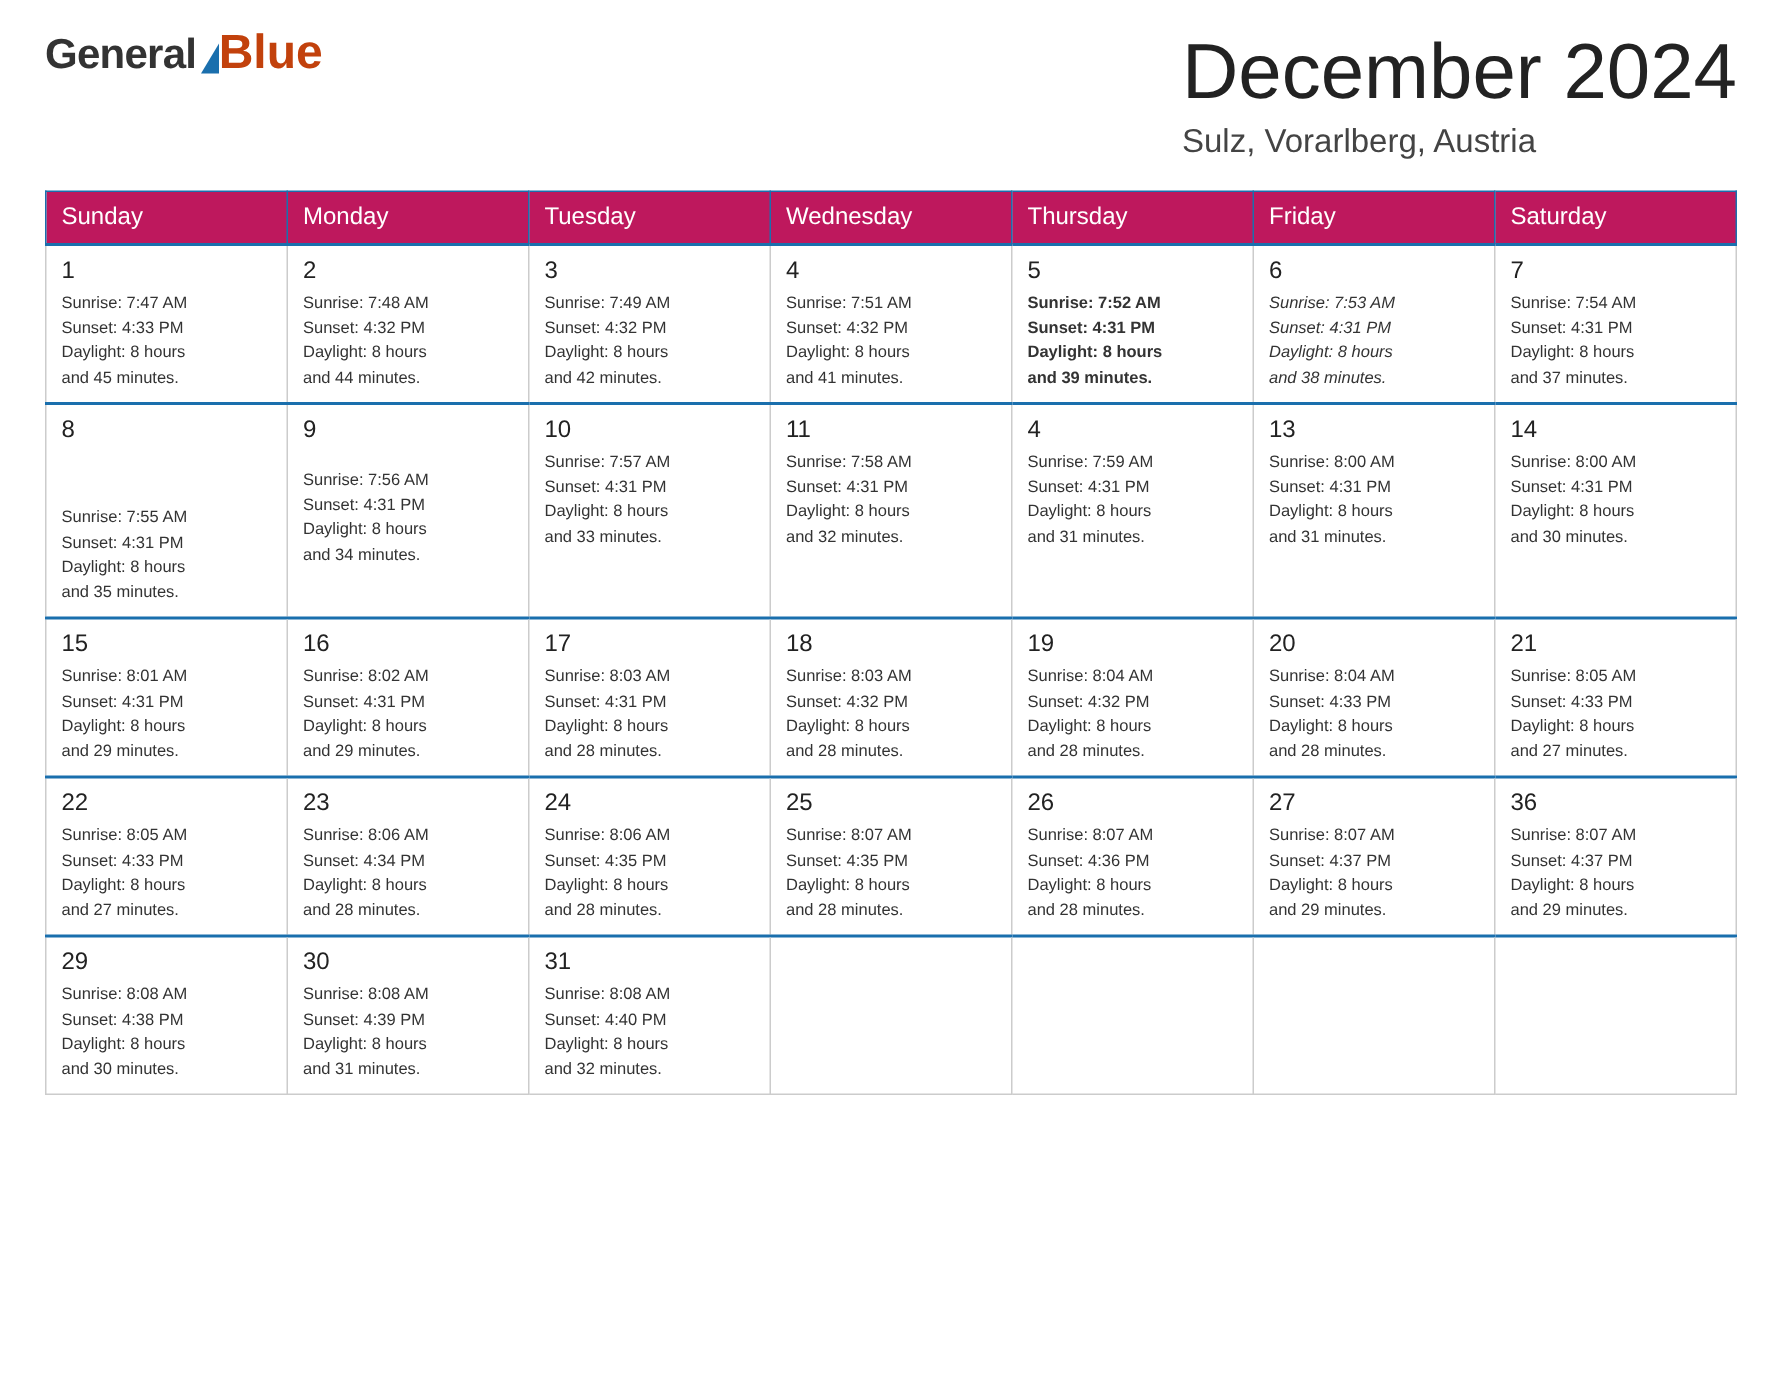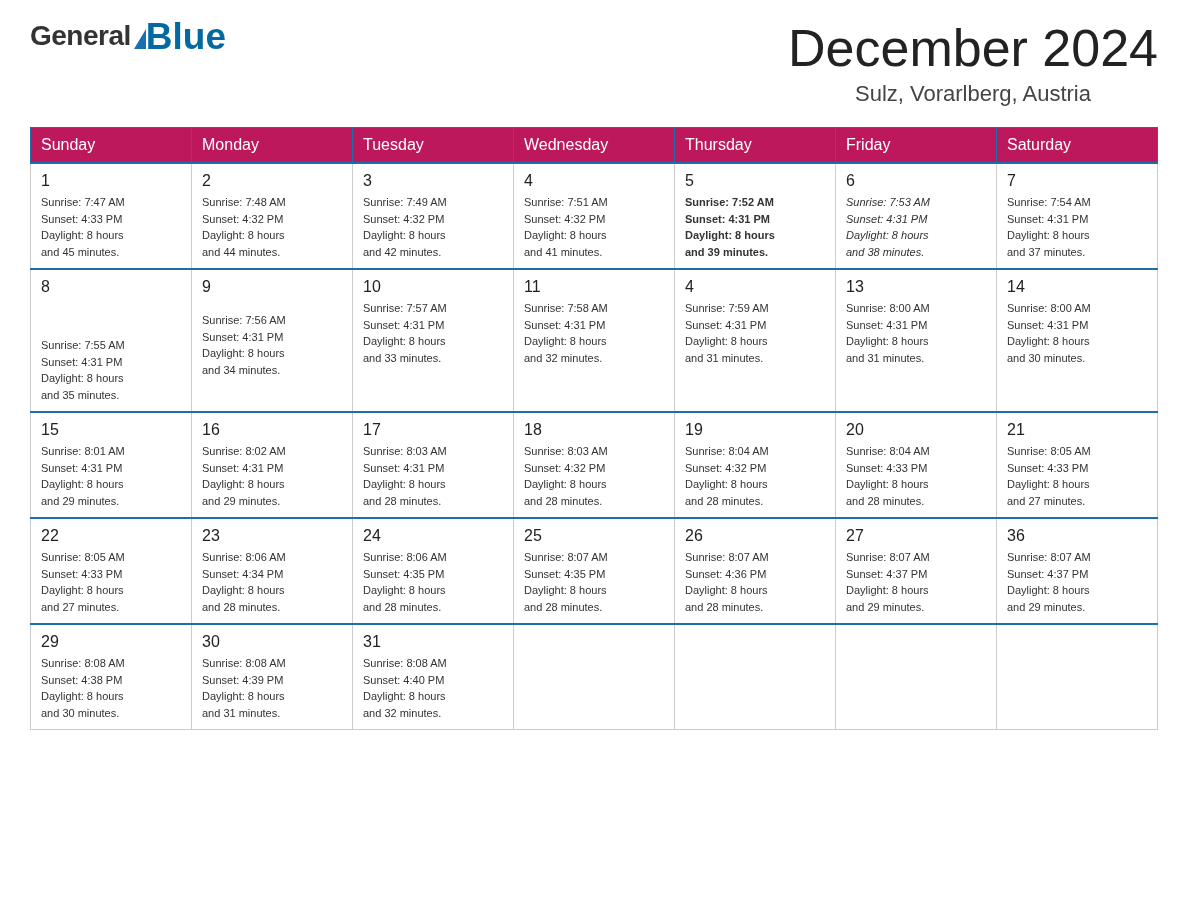--- a/index.html
+++ b/index.html
@@ -34,28 +34,28 @@
     .logo-triangle {
       width: 0;
       height: 0;
       border-left: 12px solid transparent;
       border-right: 0px solid transparent;
       border-bottom: 20px solid #1a6fad;
       margin-left: 3px;
       margin-top: 5px;
     }
     .logo-blue {
-      font-size: 37px;
+      font-size: 32px;
       font-weight: bold;
-      color: #0369a1;
+      color: #c2410c;
       margin-top: -4px;
       margin-left: 0px;
     }
     .title-block {
-      text-align: center;
+      text-align: left;
     }
     .month-title {
       font-size: 52px;
       font-weight: normal;
       color: #222;
       line-height: 1.1;
     }
     .location-title {
       font-size: 22px;
       color: #444;

